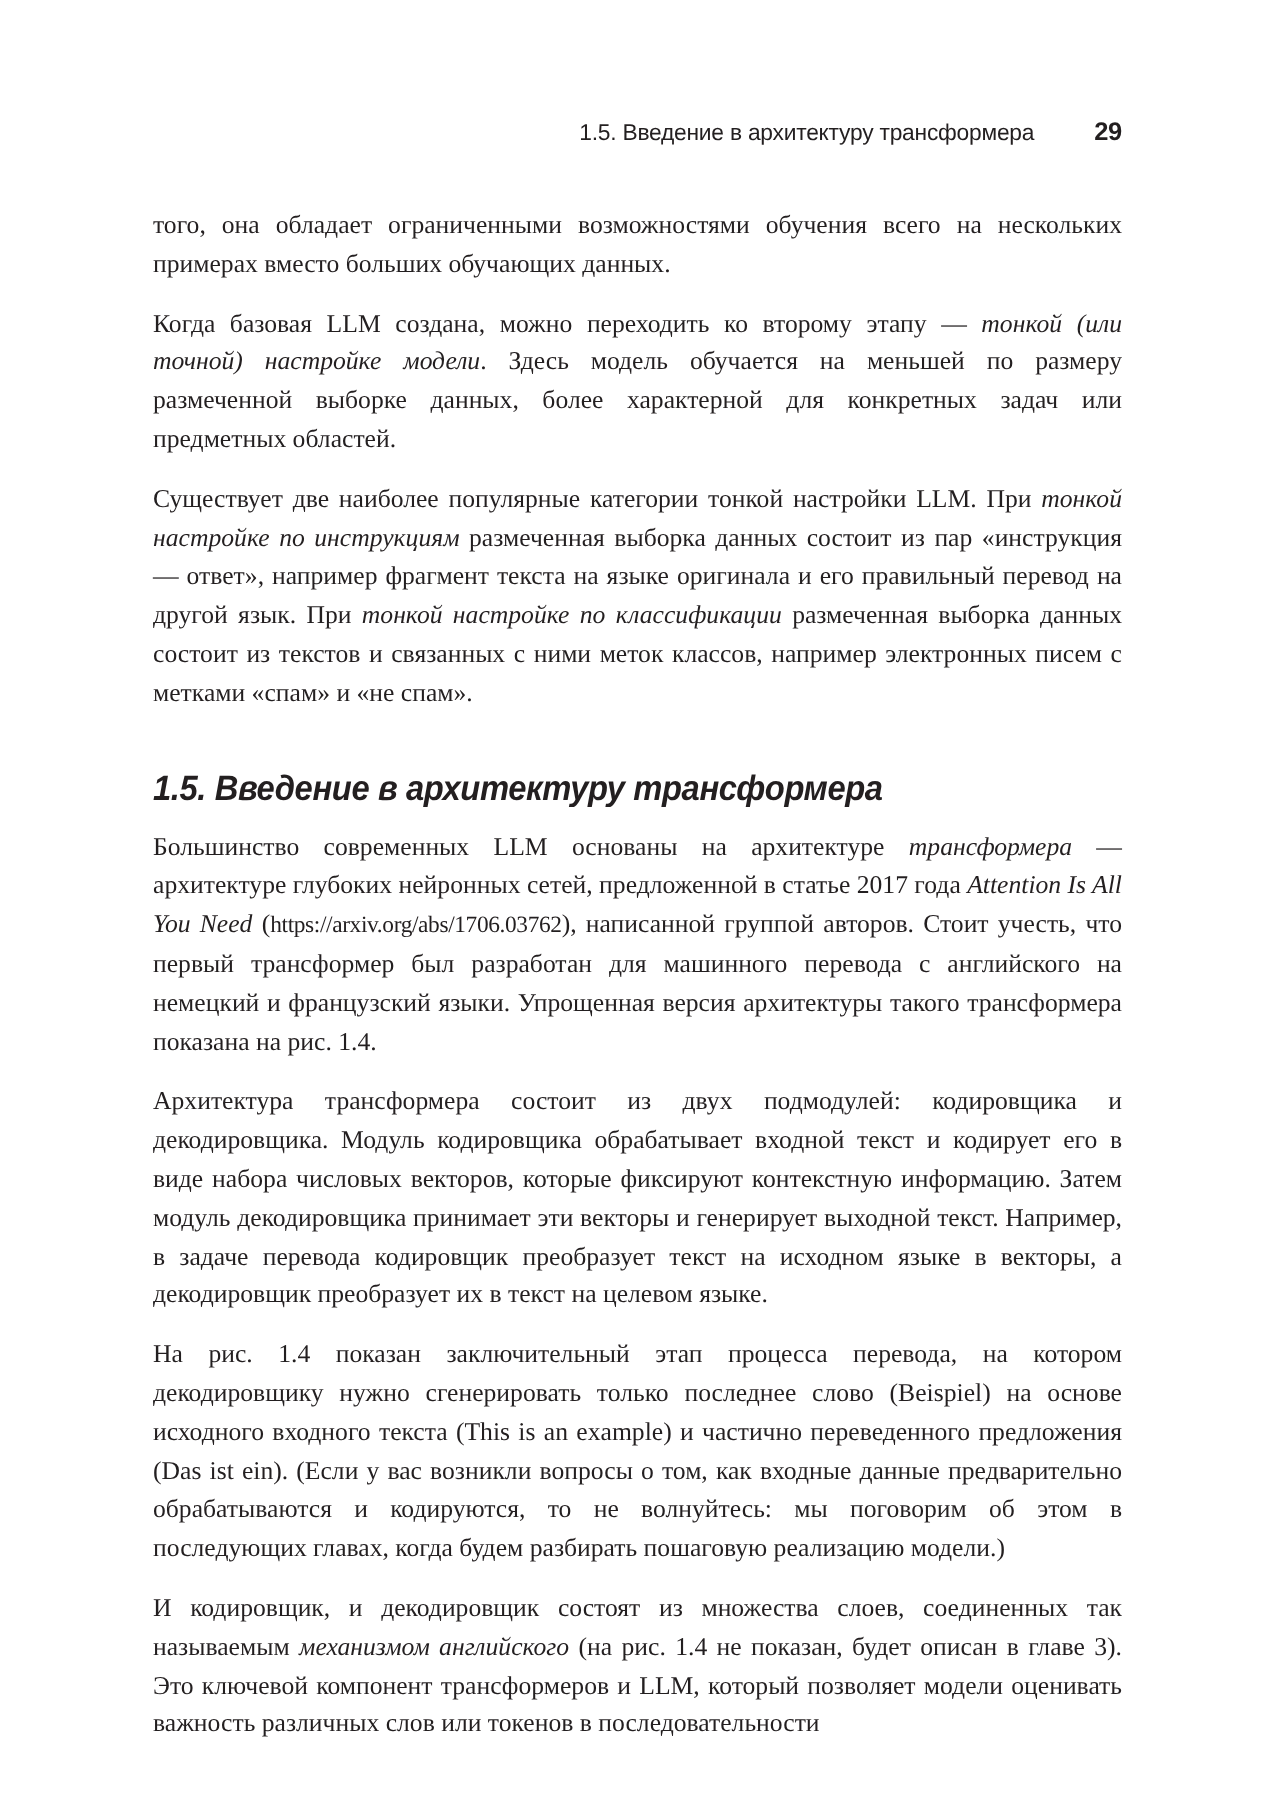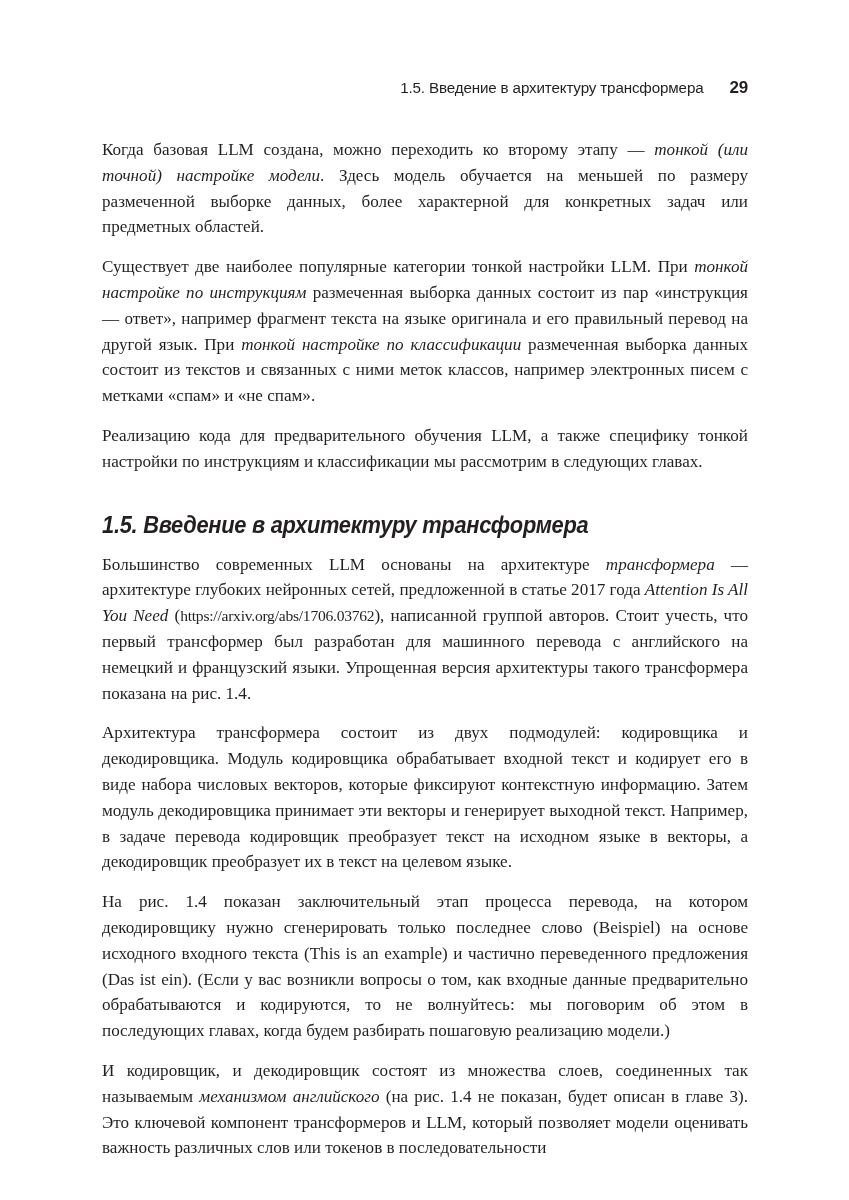--- a/index.html
+++ b/index.html
@@ -40,21 +40,21 @@
   .running-head .rh-title {
     font-size: 15.2px;
     letter-spacing: -0.15px;
     color: #231f20;
     white-space: nowrap;
   }
   .running-head .rh-page {
     font-size: 17px;
     font-weight: bold;
     color: #231f20;
-    margin-left: 26px;
+    margin-left: 40px;
     letter-spacing: -0.2px;
     text-align: right;
   }
 
   
   .content {
     position: absolute;
     left: 102px;
     top: 137px;
     width: 646px;
@@ -111,23 +111,23 @@
 
 <div class="page">
 
   <div class="running-head">
     <span class="rh-title">1.5. Введение в архитектуру трансформера</span>
     <span class="rh-page">29</span>
   </div>
 
   <div class="content">
 
+    <p class="para"><span>того, она обладает ограниченными возможностями обучения всего на нескольких примерах вместо больших обучающих данных.</span></p>
     <p class="para"><span>Когда базовая LLM создана, можно переходить ко второму этапу — </span><i>тонкой (или точной) настройке модели</i><span>. Здесь модель обучается на меньшей по размеру размеченной выборке данных, более характерной для конкретных задач или предметных областей.</span></p>
     <p class="para"><span>Существует две наиболее популярные категории тонкой настройки LLM. При </span><i>тонкой настройке по инструкциям</i><span> размеченная выборка данных состоит из пар «инструкция — ответ», например фрагмент текста на языке оригинала и его правильный перевод на другой язык. При </span><i>тонкой настройке по классификации</i><span> размеченная выборка данных состоит из текстов и связанных с ними меток классов, например электронных писем с метками «спам» и «не спам».</span></p>
-    <p class="para lastline-left"><span>Реализацию кода для предварительного обучения LLM, а также специфику тонкой настройки по инструкциям и классификации мы рассмотрим в следующих главах.</span></p>
 
     <div class="heading-block">
       <h2 class="section-heading">1.5. Введение в архитектуру трансформера</h2>
     </div>
 
     <p class="para"><span>Большинство современных LLM основаны на архитектуре </span><i>трансформера</i><span> — архитектуре глубоких нейронных сетей, предложенной в статье 2017 года </span><i>Attention Is All You Need</i><span> (</span><span class="url">https://arxiv.org/abs/1706.03762</span><span>), написанной группой авторов. Стоит учесть, что первый трансформер был разработан для машинного перевода с английского на немецкий и французский языки. Упрощенная версия архитектуры такого трансформера показана на рис. 1.4.</span></p>
     <p class="para"><span>Архитектура трансформера состоит из двух подмодулей: кодировщика и декодировщика. Модуль кодировщика обрабатывает входной текст и кодирует его в виде набора числовых векторов, которые фиксируют контекстную информацию. Затем модуль декодировщика принимает эти векторы и генерирует выходной текст. Например, в задаче перевода кодировщик преобразует текст на исходном языке в векторы, а декодировщик преобразует их в текст на целевом языке.</span></p>
     <p class="para"><span>На рис. 1.4 показан заключительный этап процесса перевода, на котором декодировщику нужно сгенерировать только последнее слово (Beispiel) на основе исходного входного текста (This is an example) и частично переведенного предложения (Das ist ein). (Если у вас возникли вопросы о том, как входные данные предварительно обрабатываются и кодируются, то не волнуйтесь: мы поговорим об этом в последующих главах, когда будем разбирать пошаговую реализацию модели.)</span></p>
     <p class="para lastline-left"><span>И кодировщик, и декодировщик состоят из множества слоев, соединенных так называемым </span><i>механизмом английского</i><span> (на рис. 1.4 не показан, будет описан в главе 3). Это ключевой компонент трансформеров и LLM, который позволяет модели оценивать важность различных слов или токенов в последовательности</span></p>
 

